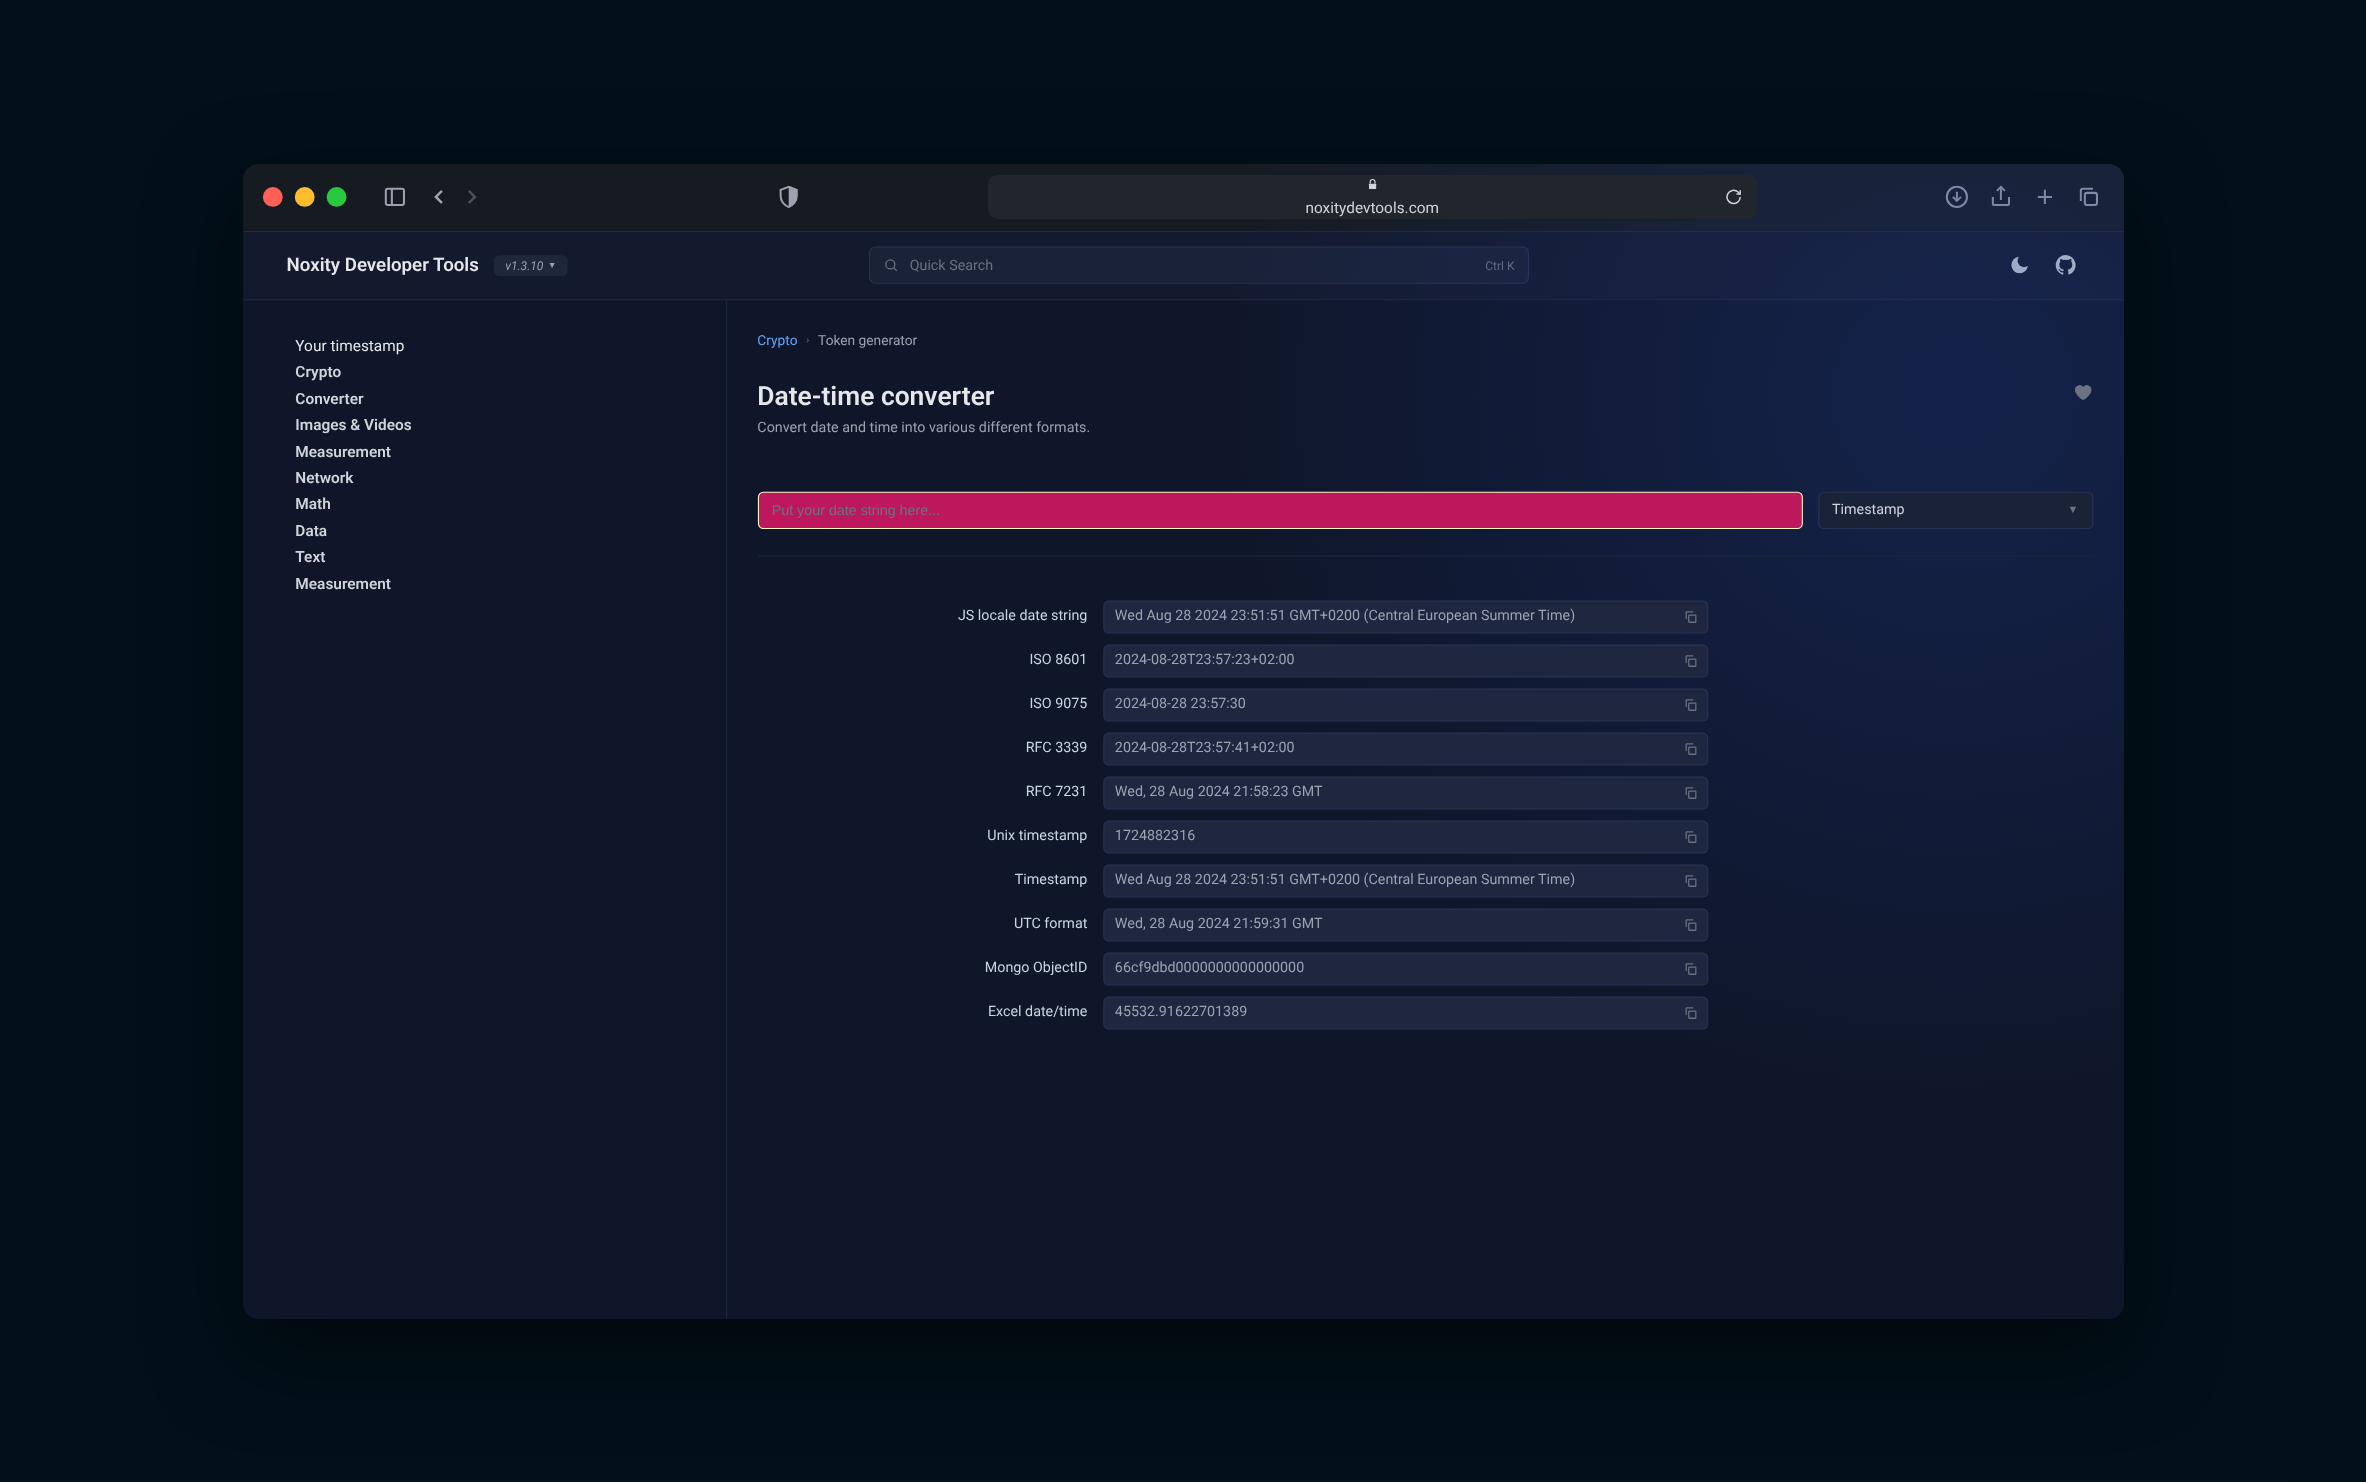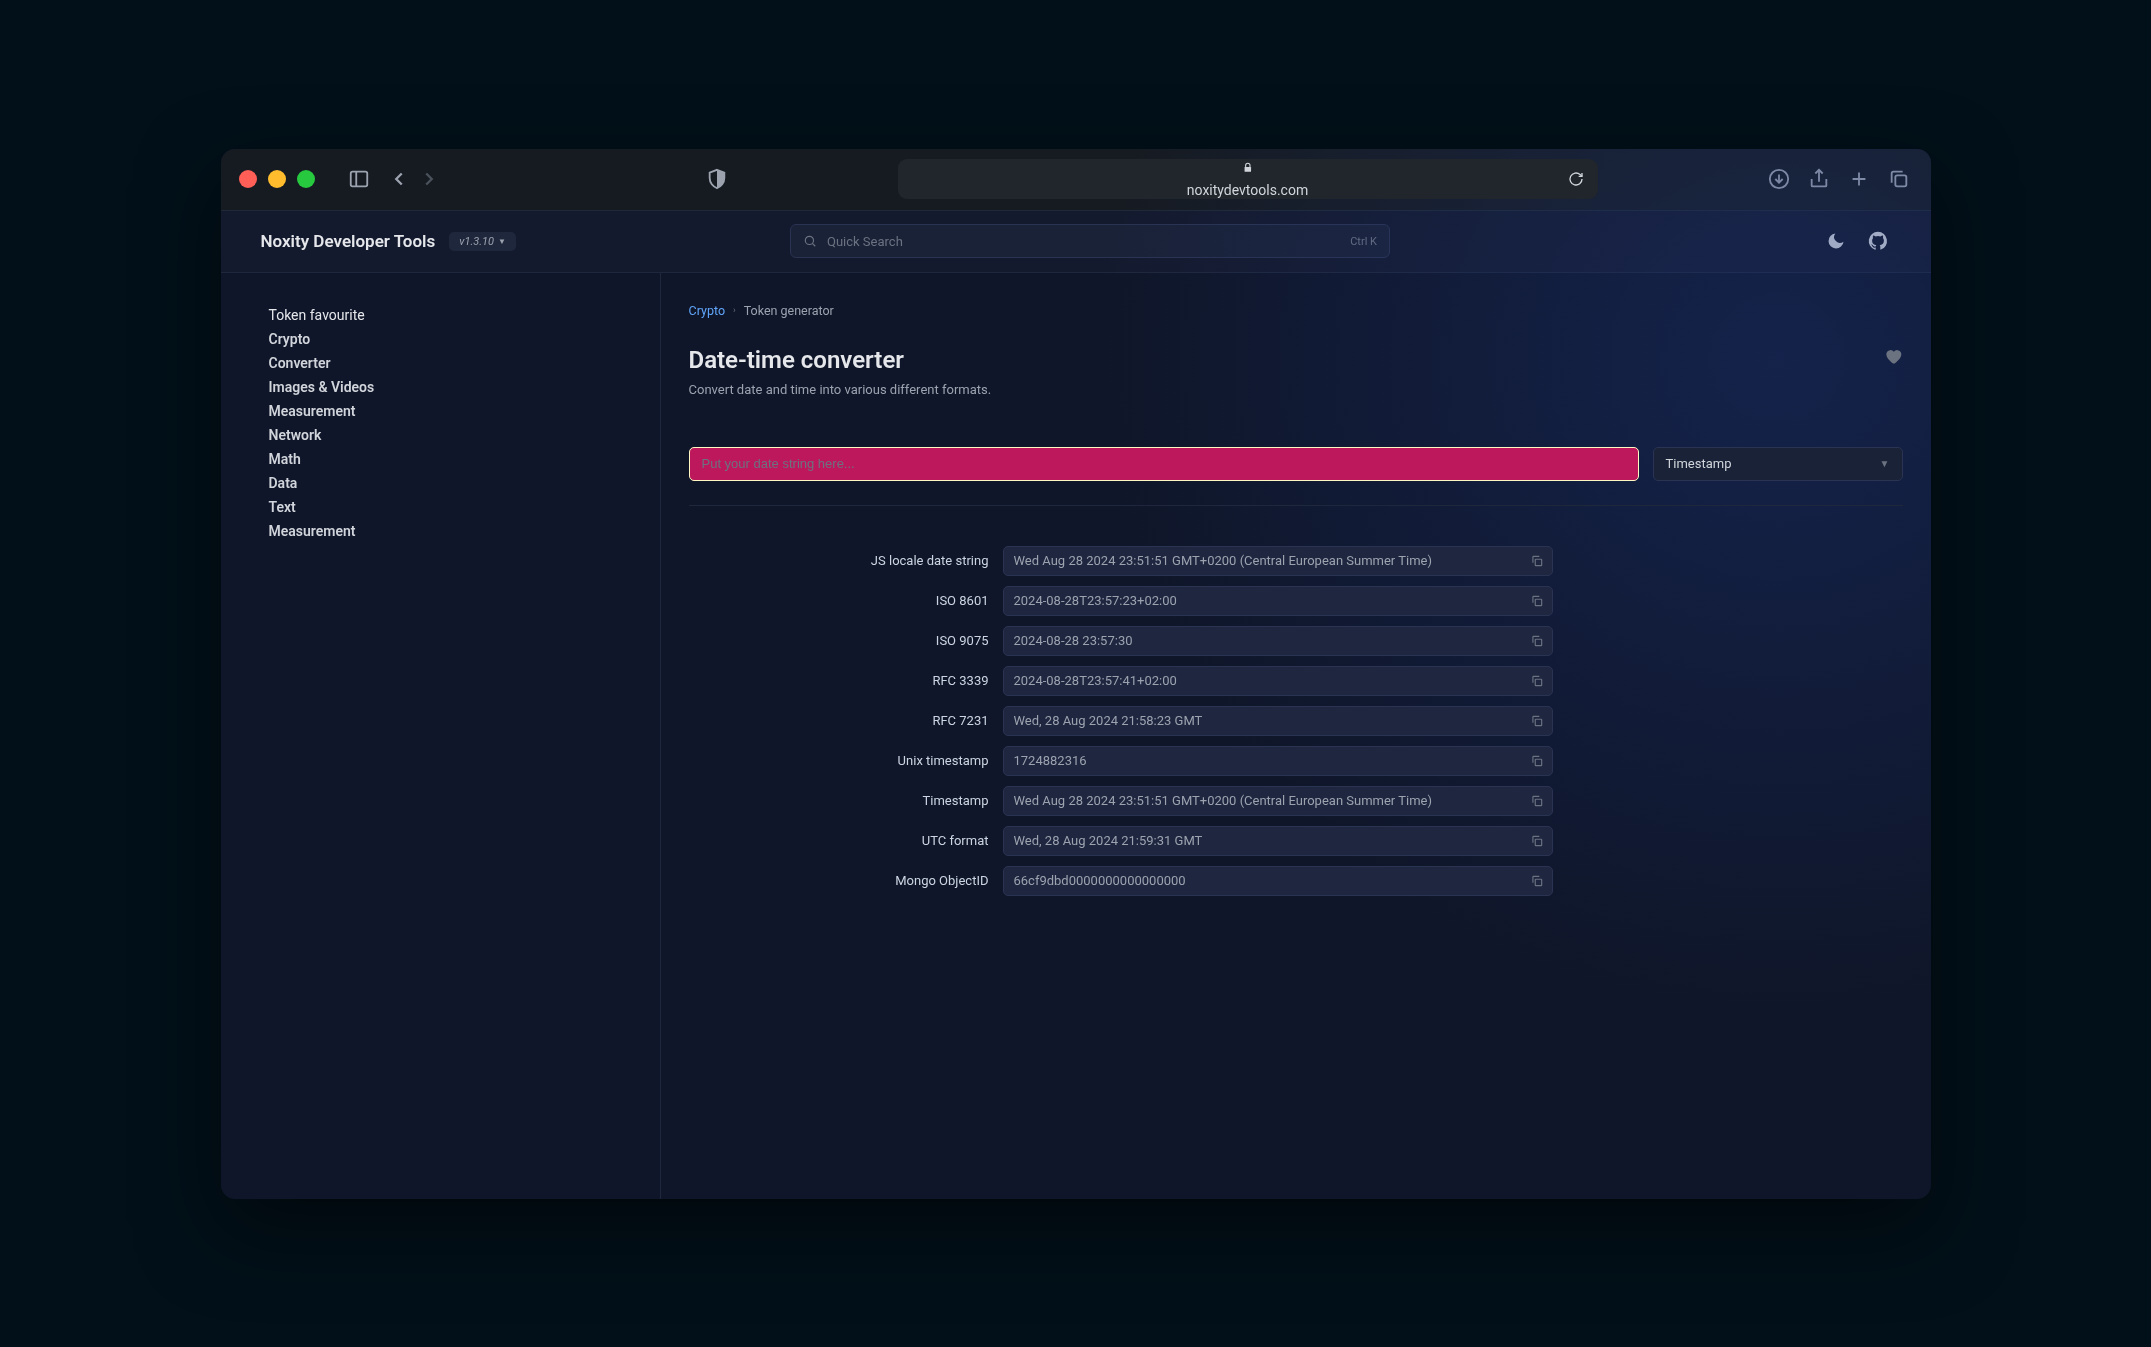--- a/index.html
+++ b/index.html
@@ -281,21 +281,21 @@
       <div class="icon-btn">
         <svg viewBox="0 0 24 24" fill="currentColor" width="22" height="22">
             <path d="M12 2a10 10 0 00-3.2 19.5c.5.1.7-.2.7-.5v-1.8c-2.8.6-3.4-1.3-3.4-1.3-.4-1.1-1.1-1.4-1.1-1.4-.9-.6.1-.6.1-.6 1 .1 1.5 1 1.5 1 .9 1.5 2.4 1.1 3 .8.1-.6.3-1.1.6-1.3-2.2-.3-4.6-1.1-4.6-5a3.9 3.9 0 011-2.7c-.1-.3-.5-1.3.1-2.7 0 0 .8-.3 2.8 1a9.6 9.6 0 015 0c2-1.3 2.8-1 2.8-1 .6 1.4.2 2.4.1 2.7a3.9 3.9 0 011 2.7c0 3.9-2.4 4.7-4.6 5 .4.3.7.9.7 1.8v2.7c0 .3.2.6.7.5A10 10 0 0012 2z"></path>
           </svg>
       </div>
     </div>
   </div>
 
   <div class="body">
     <div class="sidebar" id="sidebar">
-        <div class="sidebar-item">Token favourite</div>
+        <div class="sidebar-item">Your timestamp</div>
         <div class="sidebar-item">Crypto</div>
         <div class="sidebar-item">Converter</div>
         <div class="sidebar-item">Images &amp; Videos</div>
         <div class="sidebar-item">Measurement</div>
         <div class="sidebar-item">Network</div>
         <div class="sidebar-item">Math</div>
         <div class="sidebar-item">Data</div>
         <div class="sidebar-item">Text</div>
         <div class="sidebar-item">Measurement</div>
       </div>
@@ -408,17 +408,27 @@
           <div class="format-row">
             <div class="format-label">Mongo ObjectID</div>
             <div class="format-value">
               <span>66cf9dbd0000000000000000</span>
               <svg class="copy-icon" viewBox="0 0 24 24" fill="none" stroke="currentColor" stroke-width="2">
                 <rect x="9" y="9" width="11" height="11" rx="1"></rect>
                 <path d="M5 15V5a1 1 0 011-1h10"></path>
               </svg>
             </div>
           </div>
+          <div class="format-row">
+            <div class="format-label">Excel date/time</div>
+            <div class="format-value">
+              <span>45532.91622701389</span>
+              <svg class="copy-icon" viewBox="0 0 24 24" fill="none" stroke="currentColor" stroke-width="2">
+                <rect x="9" y="9" width="11" height="11" rx="1"></rect>
+                <path d="M5 15V5a1 1 0 011-1h10"></path>
+              </svg>
+            </div>
+          </div>
         </div>
     </div>
   </div>
 
 </div>
 
 </body></html>

